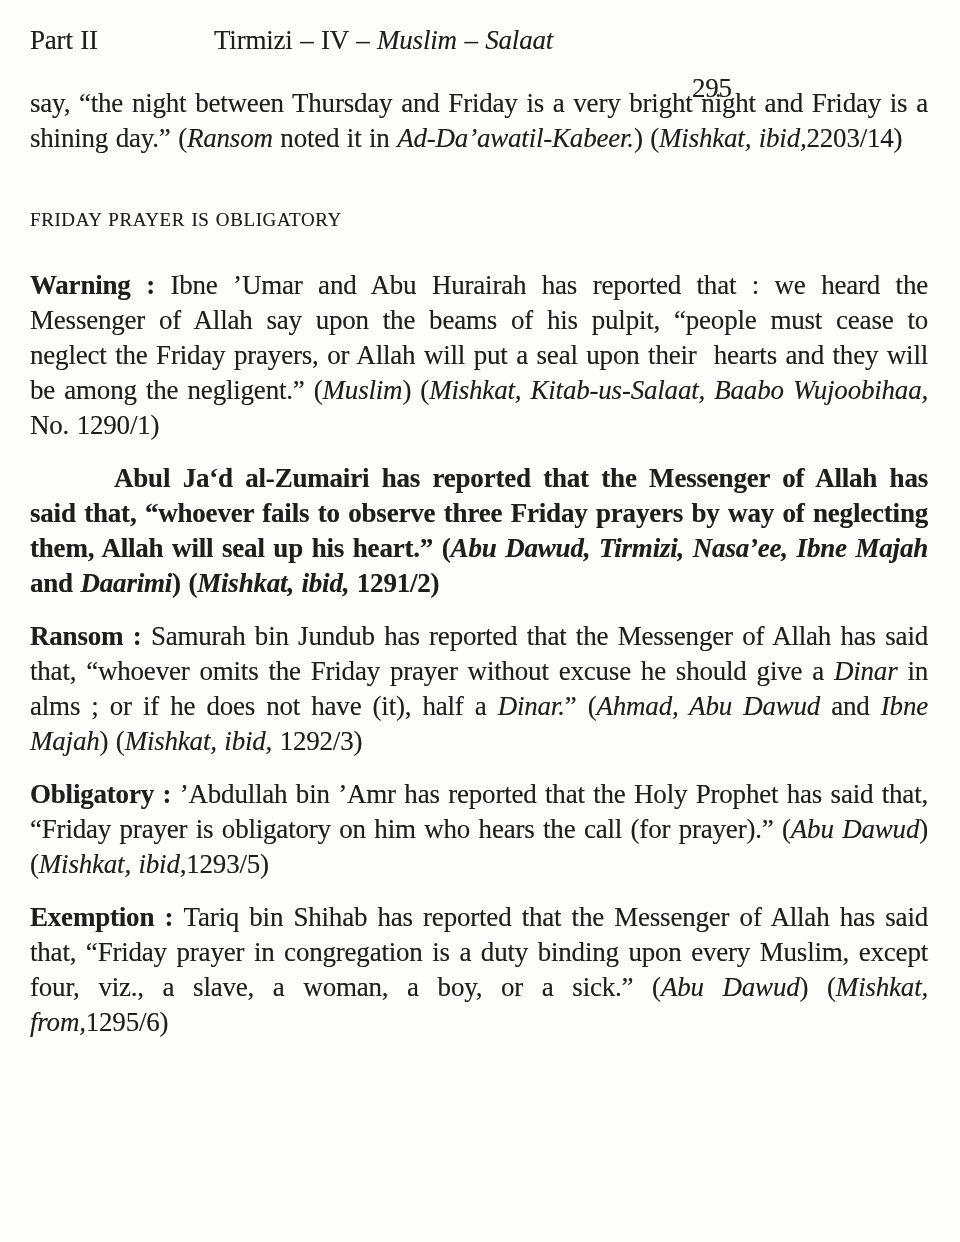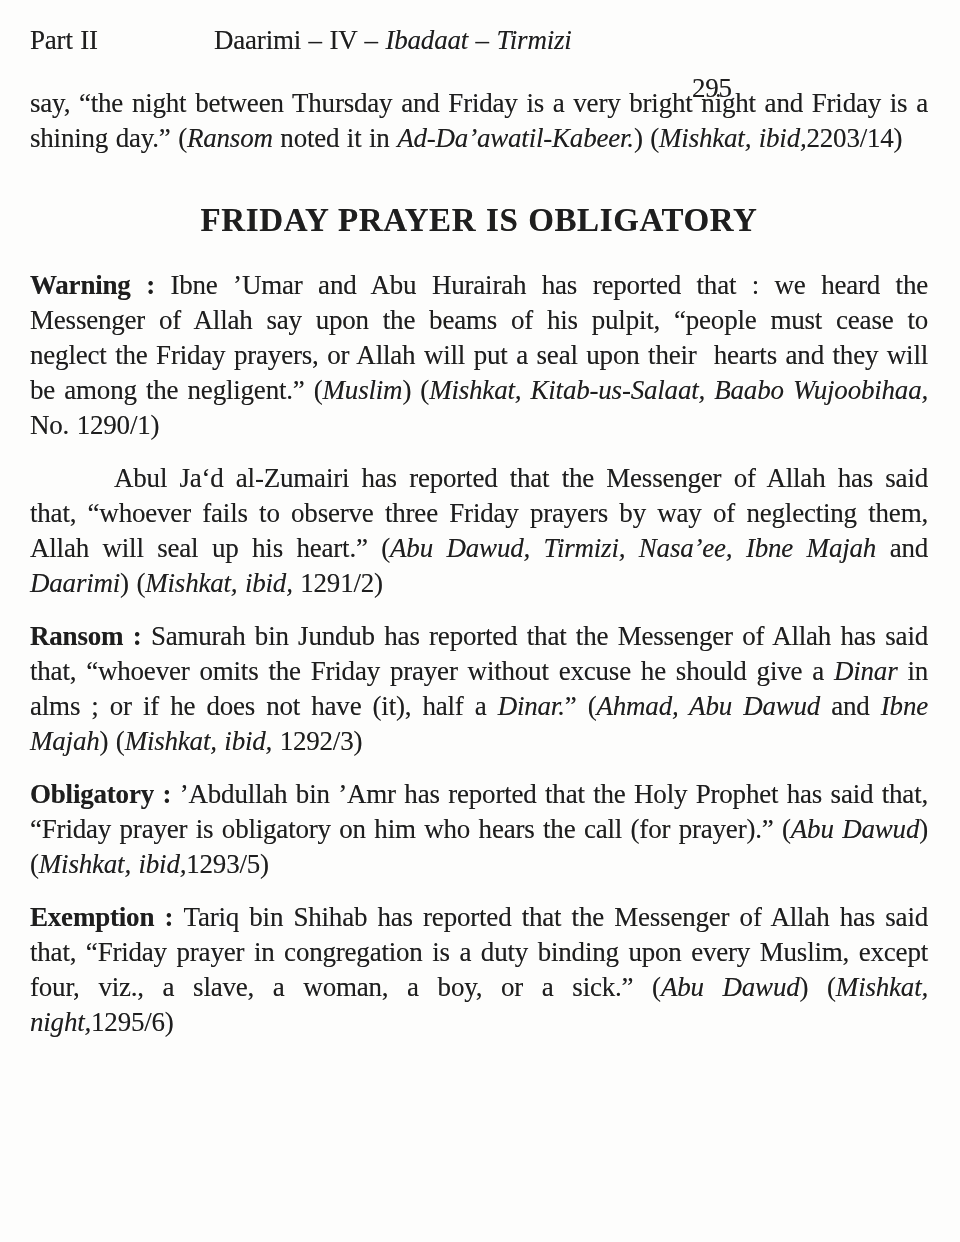--- a/index.html
+++ b/index.html
@@ -32,54 +32,53 @@
   .header .h-num    { position: absolute; left: 692px; top: 22px; margin-top: 48px; }
   .body-text {
     padding: 0 32px 0 30px;
   }
   .body-text p {
     margin: 0 0 18px 0;
     line-height: 35px;
     text-align: justify;
   }
   p.first-para { margin-top: 28px; }
-  p.indent { text-indent: 84px; }
+  p.indent { text-indent: 84px; font-weight: bold; }
   .heading {
     margin: 46px 0 30px 0;
-    font-weight: bold;
-    font-size: 33px;
+    font-weight: normal;
+    font-size: 19px;
     letter-spacing: 0.6px;
-    text-align: center;
     line-height: 36px;
   }
   .b { font-weight: bold; }
   .i { font-style: italic; }
 </style>
 </head>
 <body>
 
 <div class="page" style="background: rgb(253, 253, 252); color: rgb(30, 30, 30);">
 
   <div class="header">
     <span class="h-left">Part II</span>
-    <span class="h-center"><span>Daarimi – IV – </span><span class="i">Ibadaat – Tirmizi</span></span>
+    <span class="h-center"><span>Tirmizi – IV – </span><span class="i">Muslim – Salaat</span></span>
     <span class="h-num">295</span>
   </div>
 
   <div class="body-text">
 
     <p class="first-para"><span>say, “the night between Thursday and Friday is a very bright night and Friday is a shining day.” (</span><span class="i">Ransom</span><span> noted it in </span><span class="i">Ad-Da’awatil-Kabeer.</span><span>) (</span><span class="i">Mishkat, ibid,</span><span>2203/14)</span></p>
 
     <div class="heading">FRIDAY PRAYER IS OBLIGATORY</div>
 
     <p><span class="b">Warning : </span><span>Ibne ’Umar and Abu Hurairah has reported that : we heard the Messenger of Allah say upon the beams of his pulpit, “people must cease to neglect the Friday prayers, or Allah will put a seal upon their&nbsp; hearts and they will be among the negligent.” (</span><span class="i">Muslim</span><span>) (</span><span class="i">Mishkat, Kitab-us-Salaat, Baabo Wujoobihaa,</span><span> No. 1290/1)</span></p>
 
     <p class="indent"><span>Abul Ja‘d al-Zumairi has reported that the Messenger of Allah has said that, “whoever fails to observe three Friday prayers by way of neglecting them, Allah will seal up his heart.” (</span><span class="i">Abu Dawud, Tirmizi, Nasa’ee, Ibne Majah</span><span> and </span><span class="i">Daarimi</span><span>) (</span><span class="i">Mishkat, ibid,</span><span> 1291/2)</span></p>
 
     <p><span class="b">Ransom : </span><span>Samurah bin Jundub has reported that the Messenger of Allah has said that, “whoever omits the Friday prayer without excuse he should give a </span><span class="i">Dinar</span><span> in alms ; or if he does not have (it), half a </span><span class="i">Dinar.</span><span>” (</span><span class="i">Ahmad, Abu Dawud</span><span> and </span><span class="i">Ibne Majah</span><span>) (</span><span class="i">Mishkat, ibid,</span><span> 1292/3)</span></p>
 
     <p><span class="b">Obligatory : </span><span>’Abdullah bin ’Amr has reported that the Holy Prophet has said that, “Friday prayer is obligatory on him who hears the call (for prayer).” (</span><span class="i">Abu Dawud</span><span>) (</span><span class="i">Mishkat, ibid,</span><span>1293/5)</span></p>
 
-    <p><span class="b">Exemption : </span><span>Tariq bin Shihab has reported that the Messenger of Allah has said that, “Friday prayer in congregation is a duty binding upon every Muslim, except four, viz., a slave, a woman, a boy, or a sick.” (</span><span class="i">Abu Dawud</span><span>) (</span><span class="i">Mishkat,</span><span> </span><span class="i">night,</span><span>1295/6)</span></p>
+    <p><span class="b">Exemption : </span><span>Tariq bin Shihab has reported that the Messenger of Allah has said that, “Friday prayer in congregation is a duty binding upon every Muslim, except four, viz., a slave, a woman, a boy, or a sick.” (</span><span class="i">Abu Dawud</span><span>) (</span><span class="i">Mishkat,</span><span> </span><span class="i">from,</span><span>1295/6)</span></p>
 
 
   </div>
 </div>
 
 </body></html>

